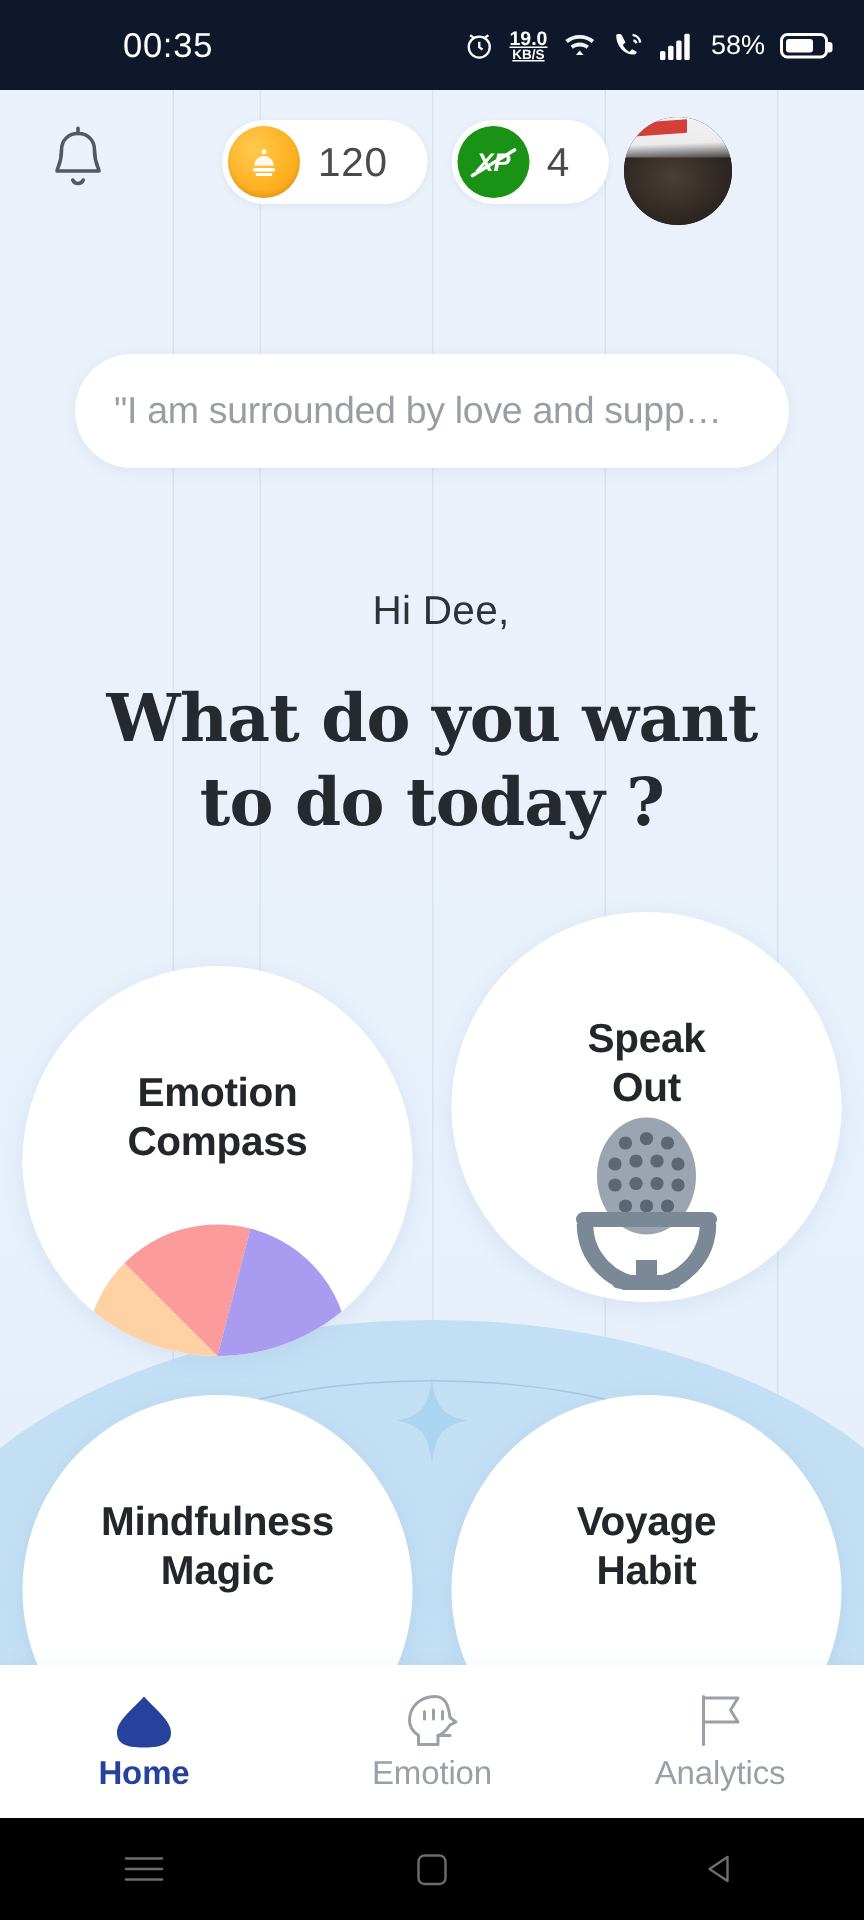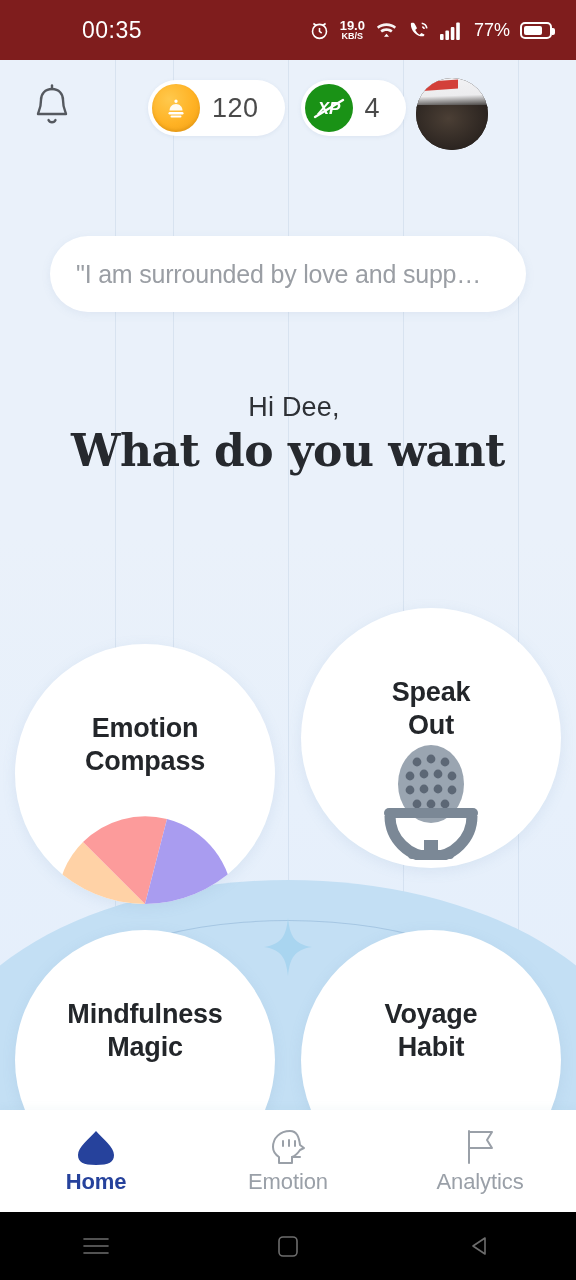--- a/index.html
+++ b/index.html
@@ -14,37 +14,37 @@
     position:relative;
     width:576px; height:1280px;
     overflow:hidden;
     background:#eef3fa;
   }
 
   
   #statusbar {
     position:absolute; top:0; left:0;
     width:576px; height:60px;
-    background:#7f1d1d;
+    background:#0f172a;
     display:flex; align-items:center;
     z-index:40;
   }
   #status-time {
     position:absolute; left:82px;
     font-size:23px; color:#ffffff; letter-spacing:.5px;
   }
   #status-right {
     position:absolute; right:24px;
     display:flex; align-items:center; gap:10px;
     color:#fff;
   }
   .sb-ico { display:flex; align-items:center; color:#fff; }
   #net-speed {
     display:flex; flex-direction:column; align-items:center;
-    line-height:1; color:#fff;
+    line-height:1; color:#fff;text-decoration:underline;
   }
   #net-speed .v { font-size:13px; font-weight:bold; }
   #net-speed .u { font-size:9px; font-weight:bold; }
   #battery-pct { font-size:18px; color:#fff; }
   .batt-shell {
     width:32px; height:17px; border:2px solid #fff; border-radius:5px;
     position:relative; display:flex; align-items:center; padding:2px;
   }
   .batt-shell::after{
     content:""; position:absolute; right:-5px; top:4px;
@@ -151,21 +151,21 @@
 
   
   #greeting-wrap {
     position:absolute; top:392px; left:0; width:576px;
     text-align:center; z-index:15;
   }
   #greeting {
     font-size:27px; color:#2e3136; letter-spacing:.2px;padding-left:12px;
   }
   #headline {
-    margin-top:0;
+    margin-top:29px;
     font-family:"DejaVu Serif", serif;
     font-weight:bold;
     font-size:44px; line-height:1.28;
     color:#26292e;
     letter-spacing:-.5px;
   }
 
   
   #cards { position:absolute; top:0; left:0; width:576px; height:1120px; z-index:14; }
   .fcard {
@@ -276,21 +276,21 @@
 
       <span class="sb-ico">
         <svg width="24" height="19" viewBox="0 0 24 19" fill="#fff">
           <rect x="0" y="13" width="3.6" height="6" rx="1"></rect>
           <rect x="5.4" y="9.5" width="3.6" height="9.5" rx="1"></rect>
           <rect x="10.8" y="6" width="3.6" height="13" rx="1"></rect>
           <rect x="16.2" y="1.5" width="3.6" height="17.5" rx="1"></rect>
         </svg>
       </span>
 
-      <span id="battery-pct">77%</span>
+      <span id="battery-pct">58%</span>
       <span class="batt-shell">
         <span class="batt-fill"></span>
       </span>
     </div>
   </div>
 
   <div id="header">
 
     <div id="bell">
       <svg width="44" height="52" viewBox="0 0 44 52" fill="none" stroke="#55595f" stroke-width="2.4" stroke-linecap="round" stroke-linejoin="round">
@@ -333,20 +333,21 @@
   </div>
 
   <div id="quote-card">
     <span id="quote-text">"I am surrounded by love and supp…</span>
   </div>
 
   <div id="greeting-wrap">
     <div id="greeting">Hi Dee,</div>
     <div id="headline">
       <div>What do you want</div>
+      <div>to do today ?</div>
     </div>
   </div>
 
   <div id="cards">
 
     <div class="fcard" id="card-emotion">
       <div class="title">
         <div>Emotion</div>
         <div>Compass</div>
       </div>

